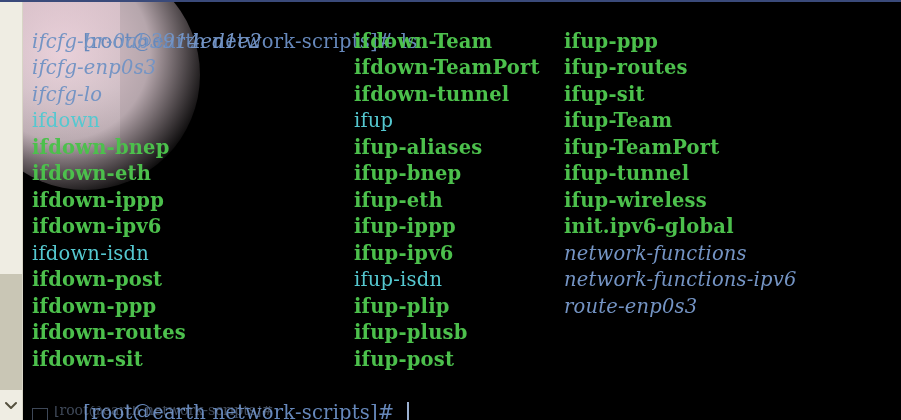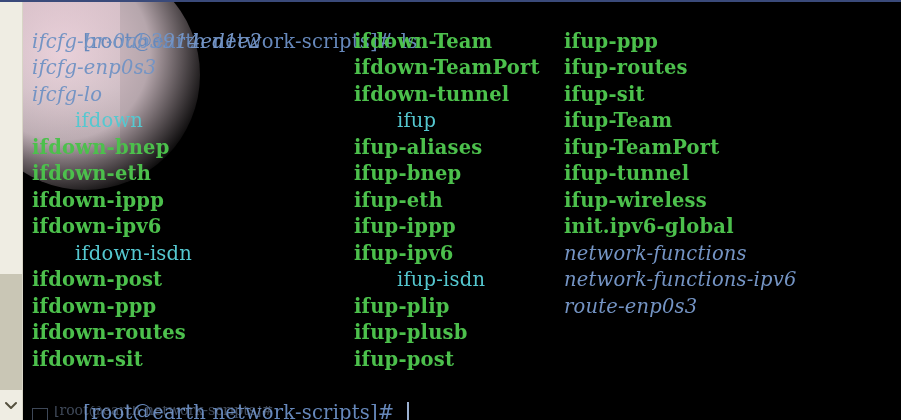--- a/index.html
+++ b/index.html
@@ -114,21 +114,21 @@
   }
 
   .c1 { left: 8px; }
   .c2 { left: 330px; }
   .c3 { left: 540px; }
 
   
   .t-prompt   { color: #6688BB; }   
   .t-file     { color: #7494C4; font-style: italic; }   
   .t-exec     { color: #4CC04C; font-weight: bold; }   
-  .t-link     { color: #55C8D0; margin-left: 43px; }
+  .t-link     { color: #55C8D0; }
 
   .cursor-bar {
     display: inline-block;
     width: 2px;
     height: 20px;
     background: #9BB0D0;
     vertical-align: -3px;
     margin-left: 6px;
   }
 

